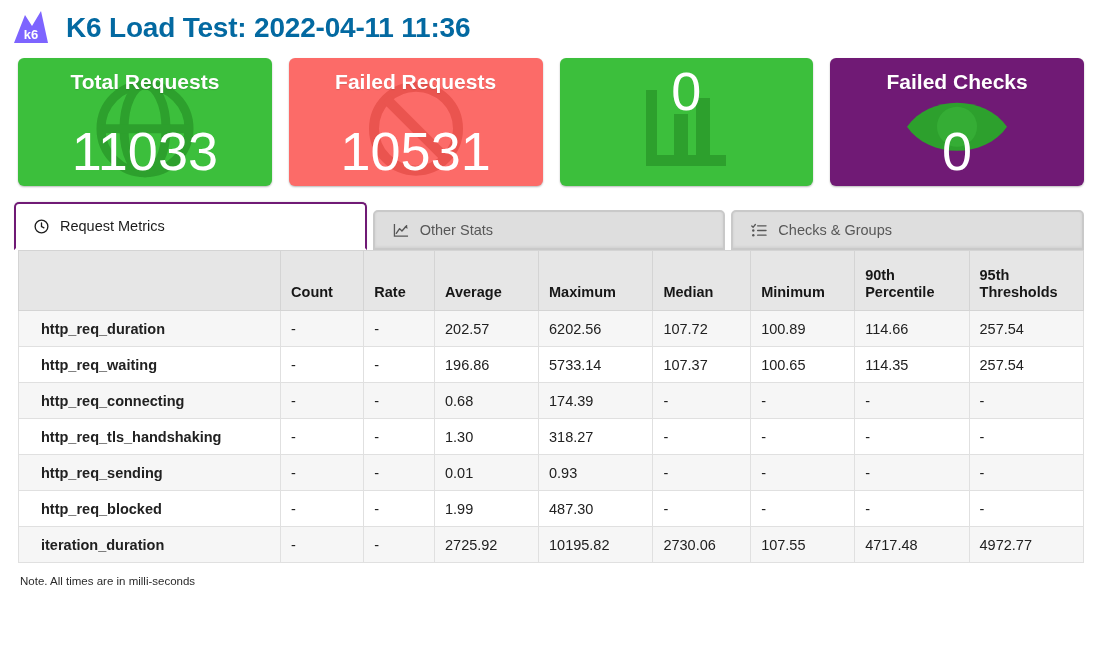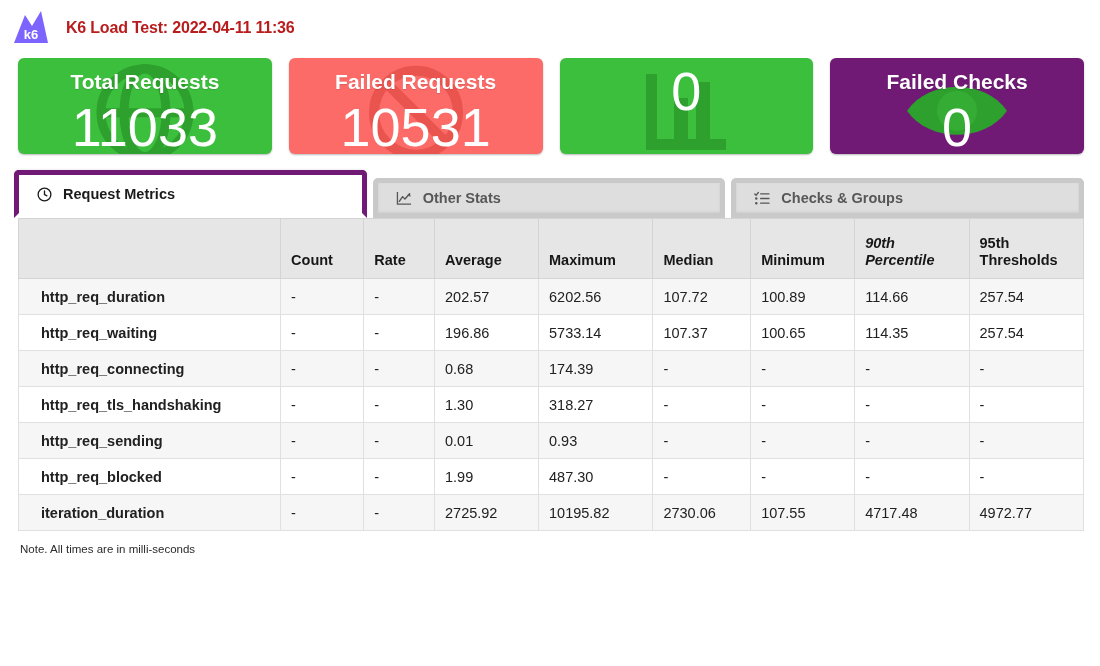--- a/index.html
+++ b/index.html
@@ -13,36 +13,36 @@
   .page { position: relative; width: 1100px; height: 666px; overflow: hidden; }
 
   
   .header {
     display: flex; align-items: center;
     padding: 8px 0 4px 10px;
     height: 52px;
   }
   .logo { width: 40px; height: 38px; margin-right: 16px; flex: none; }
   .page-title {
-    font-size: 16px; font-weight: bold; color: #b91c1c;
+    font-size: 28px; font-weight: bold; color: #0369a1;
     letter-spacing: -0.2px; white-space: nowrap;
   }
 
   
   .cards {
     display: flex; gap: 17px;
     padding: 6px 16px 0 18px;
   }
   .card {
     position: relative;
-    flex: 1 1 0; height: 96px;
+    flex: 1 1 0; height: 128px;
     border-radius: 6px;
     box-shadow: 0 1px 2px rgba(0,0,0,0.28);
     overflow: hidden;
-    display: flex; flex-direction: column; align-items: center;
+    display: flex; flex-direction: column; align-items: center; gap: 24px;
   }
   .card-title {
     position: relative; z-index: 2;
     margin-top: 12px;
     font-size: 21px; font-weight: bold; color: #ffffff;
     text-shadow: 0 1px 1px rgba(0,0,0,0.12);
     white-space: nowrap;
   }
   .card-value {
     position: relative; z-index: 2;
@@ -61,22 +61,22 @@
   .tabs {
     display: flex; gap: 6px;
     padding: 16px 16px 0 14px;
     align-items: flex-end;
   }
   .tab {
     flex: 1 1 0;
     height: 40px;
     display: flex; align-items: center;
     padding-left: 18px;
-    font-size: 14.5px; font-weight: bold;
-    border: 5px solid #701a75;
+    font-size: 14.5px; font-weight: normal;
+    border: 2px solid #701a75;
     border-radius: 5px 5px 0 0;
     cursor: pointer;
   }
   .tab.active {
     background: #ffffff;
     color: #1b1b1b;
     border-bottom-color: #ffffff;
     height: 48px;
     box-shadow: 0 -1px 2px rgba(0,0,0,0.07);
   }
@@ -110,21 +110,21 @@
     color: #171717;
     line-height: 1.18;
   }
   table.metrics thead th.col-name { width: 252px; }
   table.metrics thead th.col-count { width: 80px; }
   table.metrics thead th.col-rate { width: 68px; }
   table.metrics thead th.col-avg { width: 100px; margin-left: 27px; }
   table.metrics thead th.col-max { width: 110px; }
   table.metrics thead th.col-med { width: 94px; }
   table.metrics thead th.col-min { width: 100px; }
-  table.metrics thead th.col-p90 { width: 110px; font-style: italic; }
+  table.metrics thead th.col-p90 { width: 110px; }
   table.metrics thead th.col-p95 { width: 110px; }
   table.metrics tbody td {
     border: 1px solid #e0e0e0;
     padding: 9px 10px;
     height: 36px;
     white-space: nowrap;
   }
   table.metrics tbody td.name { font-weight: bold; padding-left: 22px; }
   table.metrics tbody tr:nth-child(odd) { background: #f6f6f6; }
   table.metrics tbody tr:nth-child(even) { background: #ffffff; }

